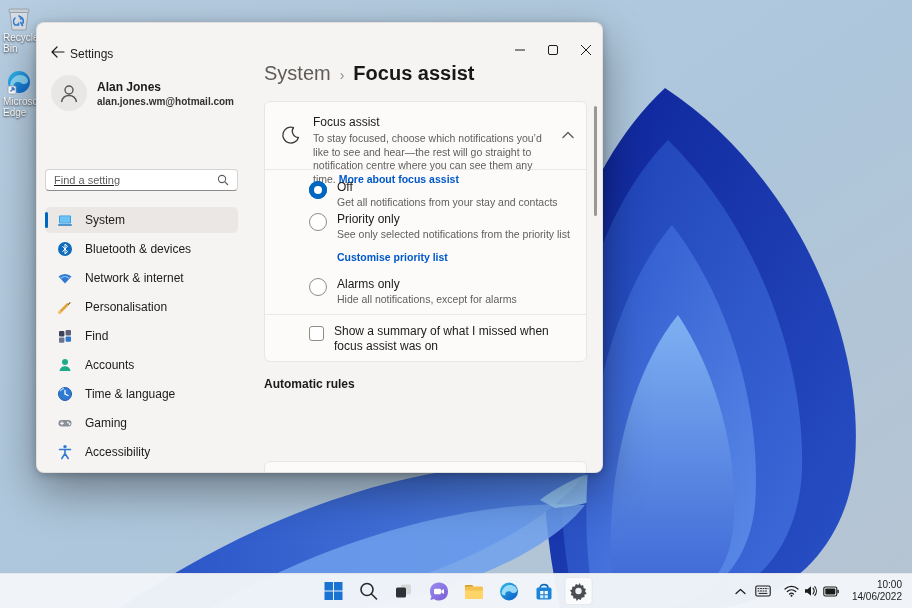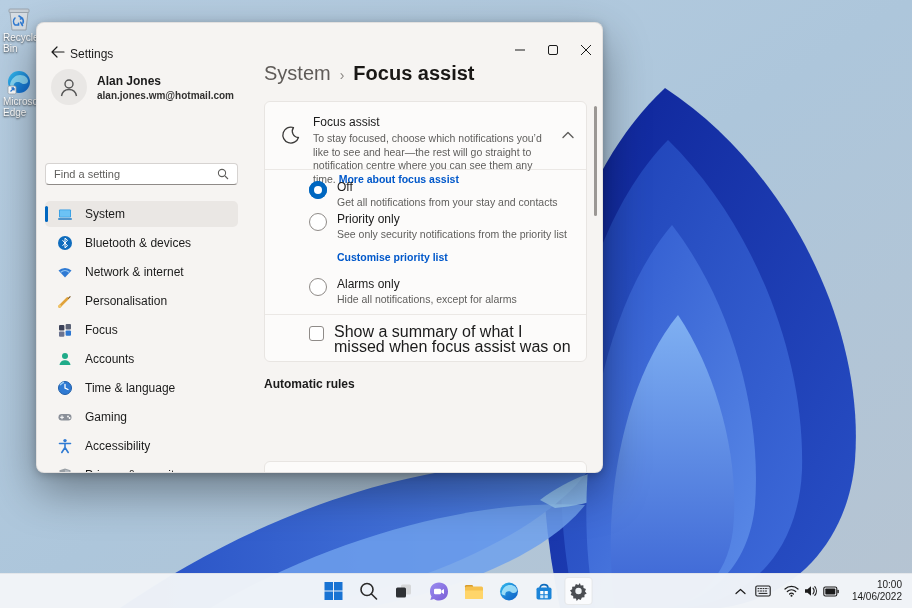--- a/index.html
+++ b/index.html
@@ -25,29 +25,29 @@
     border:1px solid rgba(0,0,0,.08); }
 
   .titlebar { position:absolute; left:0; top:12px; right:0; height:36px; }
   .back-btn { position:absolute; left:6px; top:3px; width:30px; height:28px; border-radius:4px;
     display:grid; place-items:center; font-size:14px; color:#1b1b1b; cursor:pointer; }
   .tb-title { position:absolute; left:33px; top:12px; font-size:12px; }
   .win-controls { position:absolute; right:0; top:0; display:flex; }
   .wc-btn { width:33px; height:30px; display:grid; place-items:center; cursor:pointer; }
 
   
-  .sidebar { position:absolute; left:0; top:36px; width:218px; bottom:0; }
+  .sidebar { position:absolute; left:0; top:42px; width:218px; bottom:0; }
   .profile { position:absolute; left:14px; top:10px; display:flex; align-items:center; cursor:pointer; }
   .avatar { width:36px; height:36px; border-radius:50%; background:#e9e7e5; display:grid; place-items:center; }
   .p-name { font-size:12px; font-weight:bold; }
   .p-mail { font-size:10px; color:#323130; margin-top:2px;font-weight:bold; }
   .profile .ptxt { margin-left:10px; }
   .searchbox { position:absolute; left:8px; top:104px; width:193px; height:22px;
     background:#fff; border:1px solid #d6d3d1; border-bottom-color:#8f8b88; border-radius:4px;
-    display:flex; align-items:center; padding:0 8px; }
+    display:flex; align-items:center; padding:0 8px;text-decoration:underline; }
   .searchbox input { border:none; outline:none; flex:1; font-size:11px; background:transparent;
     font-family:"Liberation Sans", sans-serif; color:#1b1b1b; }
   .searchbox input::placeholder { color:#5f5e5c; }
   .nav { position:absolute; left:8px; top:142px; width:193px; }
   .nav-item { position:relative; height:26px; margin-bottom:3px; border-radius:5px;
     display:flex; align-items:center; padding-left:12px; cursor:pointer; }
   .nav-item.sel { background:#eae7e4; }
   .nav-item.sel::before { content:""; position:absolute; left:0; top:5px; width:3px; height:16px;
     border-radius:2px; background:#0067c0; }
   .nav-ico { width:16px; height:16px; margin-right:12px; flex:0 0 16px; }
@@ -81,21 +81,21 @@
     border-radius:50%; background:#fff; }
   .opt-t { padding-left:10px; }
   .opt-title { font-size:12px; }
   .opt-desc { font-size:10.5px; color:#5f5e5c; margin-top:2px; }
   .opt-link { margin-top:7px; }
   .o1 { margin-bottom:4px; }
   .o2 { margin-bottom:12px; }
   .chk-row { display:flex; align-items:flex-start; padding:9px 12px 0 44px; cursor:pointer; }
   .checkbox { width:15px; height:15px; border:1px solid #8f8b88; border-radius:3px; background:#fff;
     flex:0 0 15px; margin-top:2px; }
-  .chk-label { font-size:16px; line-height:15px; padding-left:10px; max-width:252px; }
+  .chk-label { font-size:12px; line-height:15px; padding-left:10px; max-width:252px; }
 
   .sec-head { position:absolute; left:0; top:318px; font-size:12px; font-weight:bold; }
   .card2 { top:347px; height:47px; display:flex; align-items:center; padding:0 13px 0 16px; cursor:pointer; }
   .rule-ico { flex:0 0 18px; }
   .rule-txt { flex:1; padding-left:12px; }
   .rule-title { font-size:12px; }
   .rule-sub { font-size:10.5px; color:#5f5e5c; margin-top:2px; }
   .rule-state { font-size:12px; margin-right:10px; }
   .toggle { width:34px; height:16px; border-radius:9px; background:#0067c0; position:relative; cursor:pointer; }
   .toggle .knob { position:absolute; right:2px; top:2px; width:12px; height:12px; border-radius:50%; background:#fff; }
@@ -272,21 +272,21 @@
           <span class="nav-label">Personalisation</span>
         </div>
 
         <div class="nav-item">
           <svg class="nav-ico" viewBox="0 0 16 16">
             <rect x="2" y="3" width="5.4" height="5.4" rx="1" fill="#3c4258"></rect>
             <rect x="8.6" y="2" width="5.4" height="5.4" rx="1" fill="#5a6175"></rect>
             <rect x="2" y="9.4" width="5.4" height="5.4" rx="1" fill="#6b7390"></rect>
             <rect x="8.6" y="8.4" width="5.4" height="5.4" rx="1" fill="#2e77d0"></rect>
           </svg>
-          <span class="nav-label">Focus</span>
+          <span class="nav-label">Find</span>
         </div>
 
         <div class="nav-item">
           <svg class="nav-ico" viewBox="0 0 16 16">
             <circle cx="8" cy="5" r="3" fill="#1fab89"></circle>
             <path d="M2.5 14 C3.2 10.5 5.5 9.3 8 9.3 C10.5 9.3 12.8 10.5 13.5 14 Z" fill="#1fab89"></path>
           </svg>
           <span class="nav-label">Accounts</span>
         </div>
 
@@ -358,21 +358,21 @@
             <div class="radio on"></div>
             <div class="opt-t">
               <div class="opt-title">Off</div>
               <div class="opt-desc">Get all notifications from your stay and contacts</div>
             </div>
           </div>
           <div class="opt o2">
             <div class="radio"></div>
             <div class="opt-t">
               <div class="opt-title">Priority only</div>
-              <div class="opt-desc">See only security notifications from the priority list</div>
+              <div class="opt-desc">See only selected notifications from the priority list</div>
               <div class="opt-link"><a class="blue-link">Customise priority list</a></div>
             </div>
           </div>
           <div class="opt o3">
             <div class="radio"></div>
             <div class="opt-t">
               <div class="opt-title">Alarms only</div>
               <div class="opt-desc">Hide all notifications, except for alarms</div>
             </div>
           </div>

